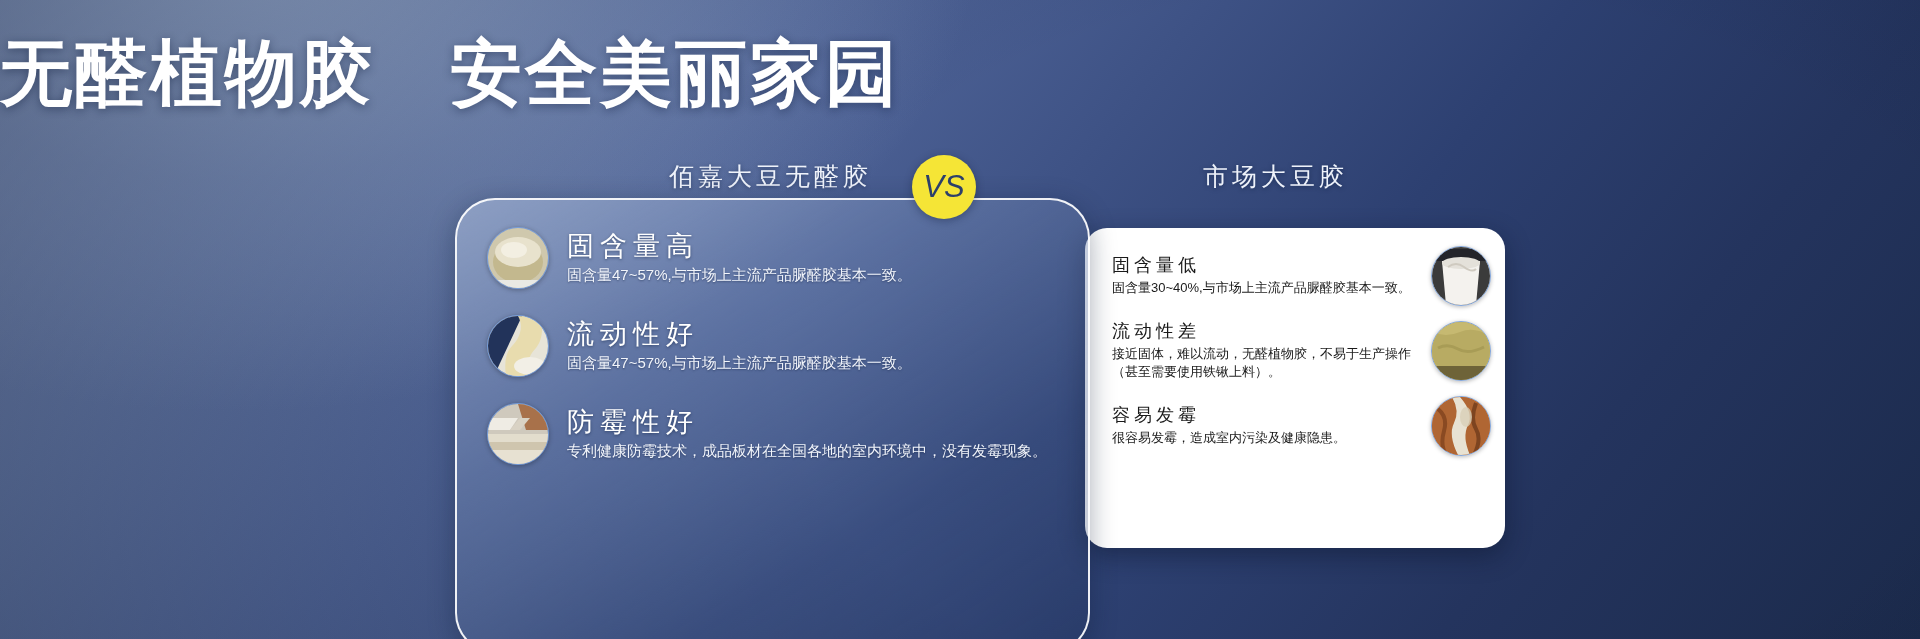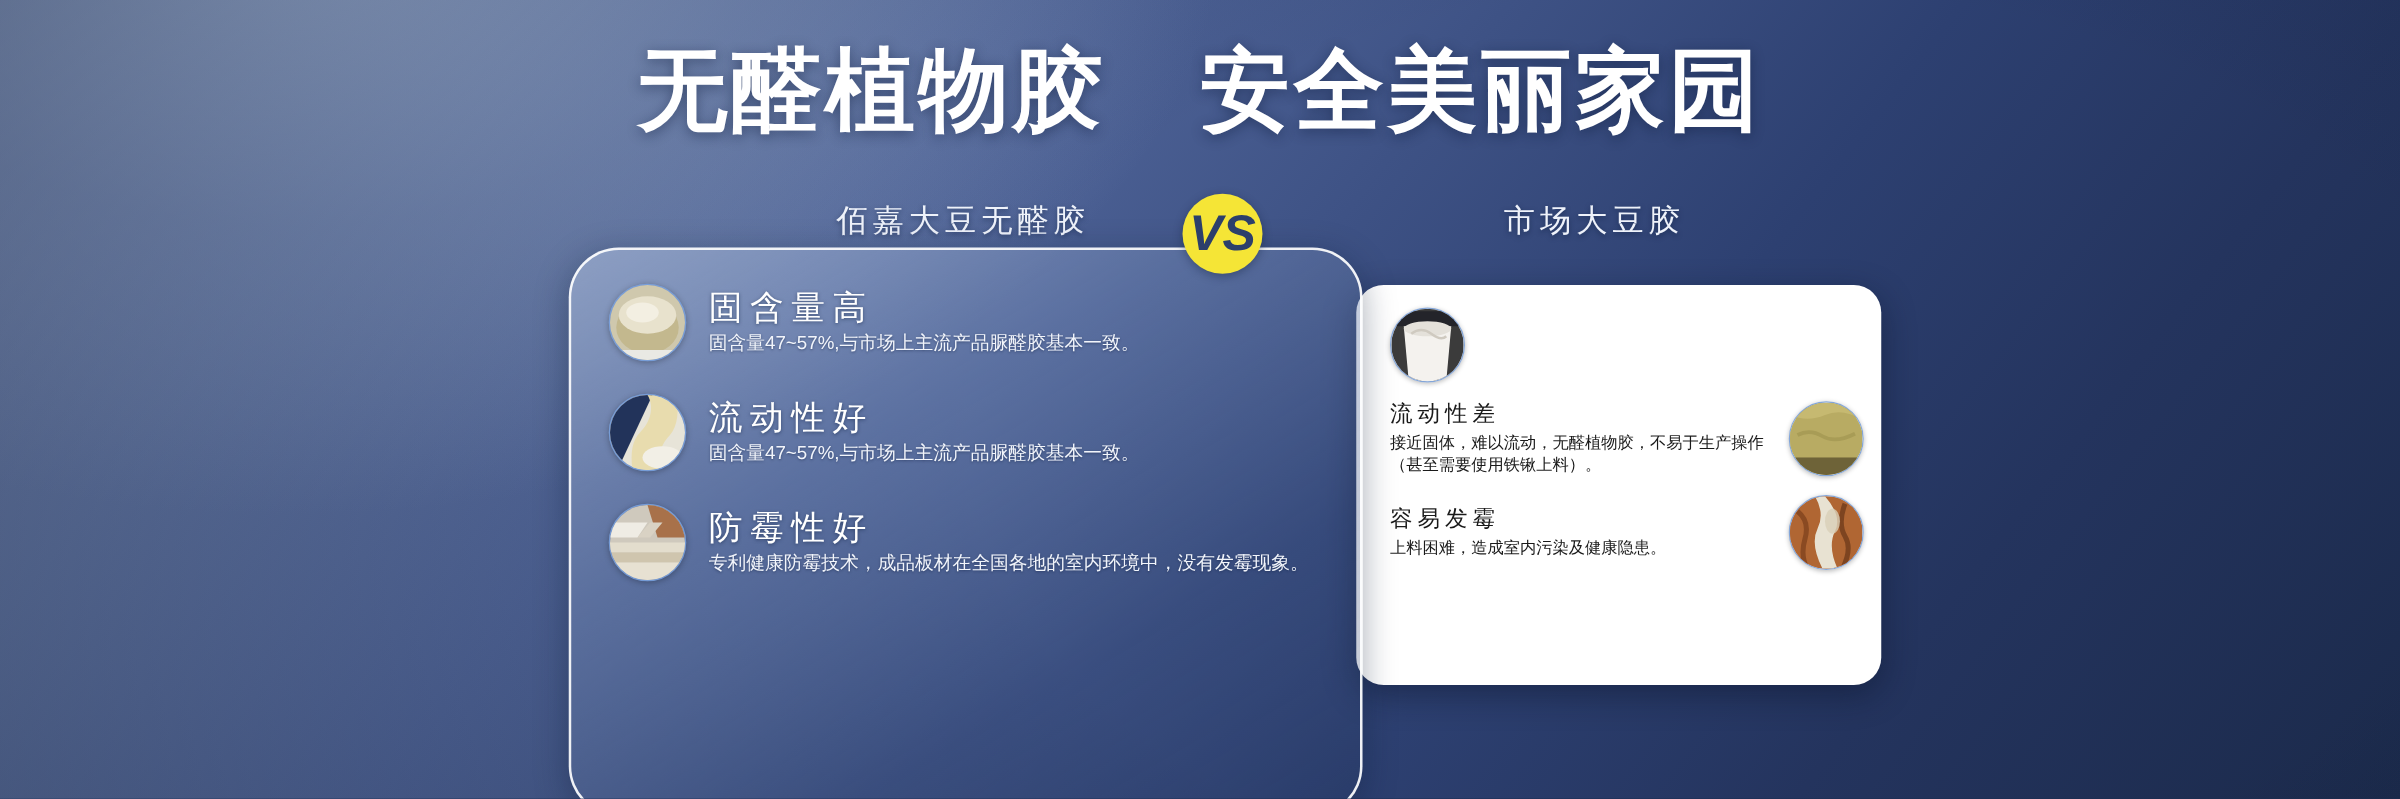--- a/index.html
+++ b/index.html
@@ -24,21 +24,21 @@
     background: radial-gradient(ellipse 1500px 900px at 72% 55%, rgba(0,0,0,0) 40%, rgba(10,20,40,0.35) 100%);
     pointer-events: none;
   }
 
   
   .title {
     position: absolute;
     top: 33px;
     left: 0;
     width: 1920px;
-    text-align: center;
+    text-align: left;
     color: #ffffff;
     font-size: 72px;
     font-weight: bold;
     letter-spacing: 3px;
     line-height: 1.12;
     text-shadow: 0 2px 10px rgba(10,25,55,0.45);
     white-space: pre;
   }
 
   
@@ -49,29 +49,29 @@
     font-size: 25px;
     letter-spacing: 4px;
     text-shadow: 0 1px 4px rgba(10,25,55,0.5);
     white-space: nowrap;
   }
   #label-left  { left: 669px; }
   #label-right { left: 1203px; }
 
   .vs-badge {
     position: absolute;
-    left: 946px;
+    left: 912px;
     top: 155px;
     width: 64px;
     height: 64px;
     border-radius: 50%;
     background: #f5e536;
     color: #2c3f6b;
-    font-size: 40px;
-    font-weight: bold;
+    font-size: 31px;
+    font-weight: normal;
     font-style: italic;
     display: flex;
     align-items: center;
     justify-content: center;
     letter-spacing: 0px;
     box-shadow: 0 2px 8px rgba(10,20,45,0.35);
     z-index: 6;
   }
 
   
@@ -250,20 +250,24 @@
         <div class="l-head">防霉性好</div>
         <div class="l-desc">专利健康防霉技术，成品板材在全国各地的室内环境中，没有发霉现象。</div>
       </div>
     </div>
 
   </div>
 
   <div id="card-right">
 
     <div class="r-item">
+      <div class="r-text">
+        <div class="r-head">固含量低</div>
+        <div class="r-desc">固含量30~40%,与市场上主流产品脲醛胶基本一致。</div>
+      </div>
       <div class="r-thumb">
         <svg class="thumb-svg" viewBox="0 0 58 58">
             <rect width="58" height="58" fill="#3b3b3b"></rect>
             <rect x="4" y="2" width="50" height="12" fill="#23242a"></rect>
             <path d="M10 14h38l-4 44H14z" fill="#f4f2ee"></path>
             <ellipse cx="29" cy="16" rx="19" ry="6" fill="#e4e1da"></ellipse>
             <path d="M16 20q8-6 16 0t12 2" stroke="#cfcac0" stroke-width="2" fill="none"></path>
           </svg>
       </div>
     </div>
@@ -282,21 +286,21 @@
             <path d="M6 26q10-5 20 1t26-2" stroke="#a89c56" stroke-width="3" fill="none"></path>
             <rect y="44" width="58" height="14" fill="#6e6338"></rect>
           </svg>
       </div>
     </div>
 
 
     <div class="r-item">
       <div class="r-text">
         <div class="r-head">容易发霉</div>
-        <div class="r-desc">上料困难，造成室内污染及健康隐患。</div>
+        <div class="r-desc">很容易发霉，造成室内污染及健康隐患。</div>
       </div>
       <div class="r-thumb">
         <svg class="thumb-svg" viewBox="0 0 58 58">
             <rect width="58" height="58" fill="#a65c2e"></rect>
             <path d="M0 0h58v58H0z" fill="#b06633"></path>
             <path d="M20 0q8 14 2 26t4 32h12q-8-18-2-30T28 0z" fill="#e8e2d2"></path>
             <path d="M6 12q10 8 6 22t2 24" stroke="#8a4a22" stroke-width="4" fill="none"></path>
             <path d="M44 6q-6 16 0 26t-2 26" stroke="#7d4420" stroke-width="4" fill="none"></path>
             <ellipse cx="34" cy="20" rx="6" ry="10" fill="#d8cfb8" opacity="0.8"></ellipse>
           </svg>

